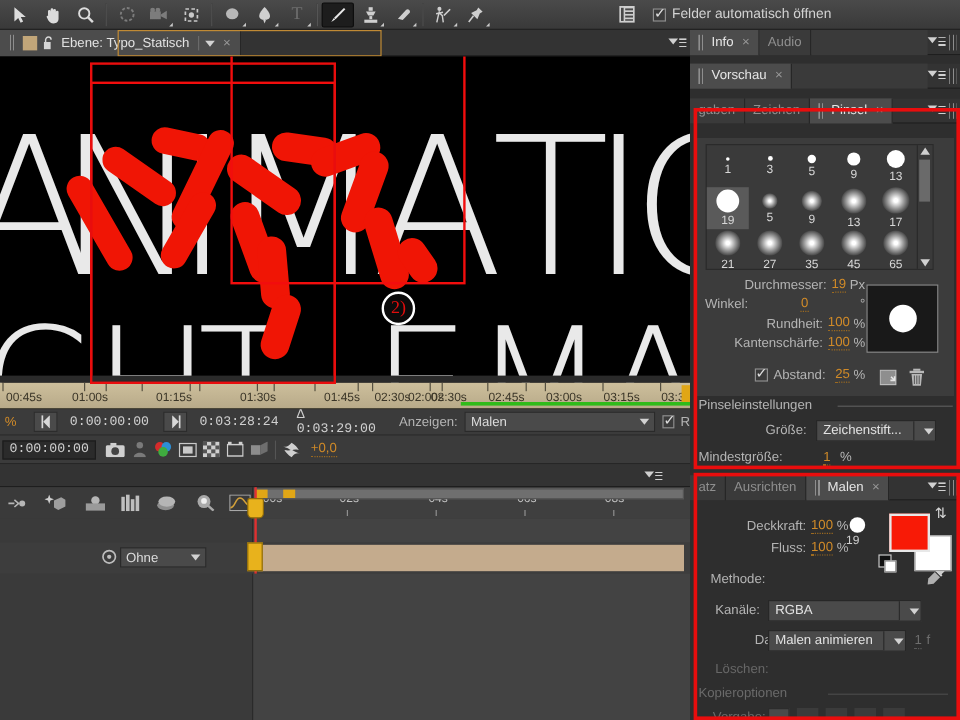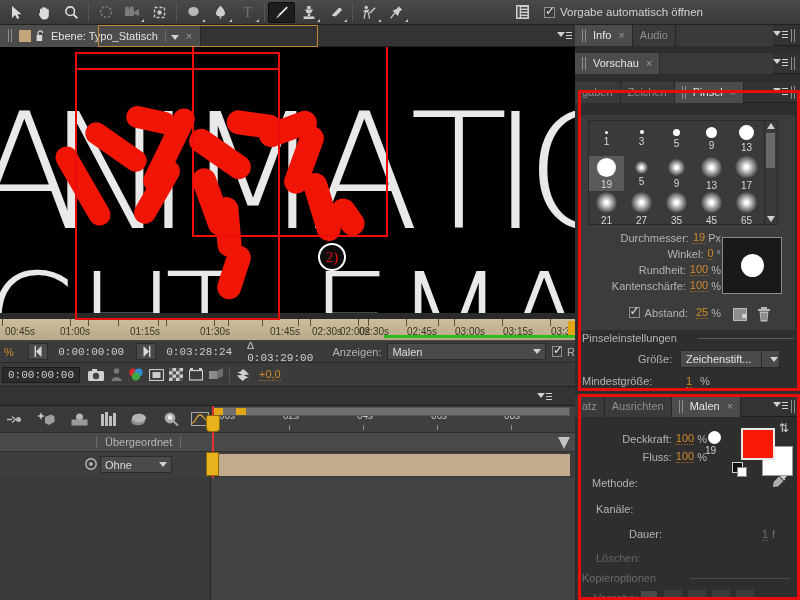--- a/index.html
+++ b/index.html
@@ -267,21 +267,21 @@
           <rect x="0" y="0" width="13" height="14" fill="#cfcfcf"></rect>
           <rect x="1.5" y="1.5" width="2.2" height="11" fill="#4a4a4a"></rect>
           <rect x="5" y="2" width="6.5" height="1.6" fill="#4a4a4a"></rect>
           <rect x="5" y="5" width="6.5" height="1.6" fill="#4a4a4a"></rect>
           <rect x="5" y="8" width="6.5" height="1.6" fill="#4a4a4a"></rect>
           <rect x="5" y="11" width="6.5" height="1.3" fill="#4a4a4a"></rect>
         </svg>
     </div>
     <div style="width:8px"></div>
     <span class="chk on"></span>
-    <span class="lbl" style="color:#d2d2d2;font-size:11.5px">Vorgabe automatisch öffnen</span>
+    <span class="lbl" style="color:#d2d2d2;font-size:11.5px">Felder automatisch öffnen</span>
   </div>
 
   <div id="tabbar" class="abs">
     <div class="ptab active">
       <span class="tabgrip"></span>
       <span style="width:12px;height:12px;background:#c2a679;display:inline-block;margin-right:5px"></span>
       <svg width="9" height="12" viewBox="0 0 9 12" style="margin-right:6px">
           <path d="M2 5 V3.2 A2.3 2.3 0 016.6 3.2" fill="none" stroke="#d6d6d6" stroke-width="1.2"></path>
           <rect x="0.6" y="5" width="5.6" height="6" fill="#d6d6d6"></rect>
         </svg>
@@ -535,28 +535,20 @@
         <div class="tk" style="left:78px"></div>
       <div class="tk" style="left:152px"></div>
         <div class="tk" style="left:226px"></div>
       <div class="tk" style="left:300px"></div>
     </div>
     <div id="workbar">
       <div class="wbcap" style="left:0"></div>
       <div class="wbcap" style="left:23px"></div>
     </div>
 
-    <div id="chead">
-      <div style="position:absolute;left:96px;top:3px;border-left:1px solid #6a6a6a;border-right:1px solid #6a6a6a;padding:0 8px;color:#b6b6b6;font-size:11px;">Übergeordnet</div>
-      <div style="position:absolute;right:4px;top:3px;width:14px;height:14px;">
-        <svg width="14" height="14" viewBox="0 0 14 14">
-            <path d="M1 1 H13 L7 13 Z" fill="#c4c4c4"></path>
-          </svg>
-      </div>
-    </div>
 
     <div id="layerrow">
       <div style="position:absolute;left:84px;top:5px;width:14px;height:14px">
         <svg width="14" height="14" viewBox="0 0 14 14">
             <circle cx="7" cy="7" r="5.2" fill="none" stroke="#bdbdbd" stroke-width="1.4"></circle>
             <circle cx="7" cy="7" r="1.8" fill="#bdbdbd"></circle>
           </svg>
       </div>
       <div style="position:absolute;left:100px;top:4px;width:72px;height:17px" class="ddl">
         <span>Ohne</span>
@@ -690,21 +682,21 @@
       <div class="sarr dn"></div>
     </div>
   </div>
   <div id="bthumb"></div>
 
   <div class="prop" style="left:580px;top:231px;">
     <span class="lbl">Durchmesser:</span>
     <span class="val dotted">19</span>
     <span class="lbl" style="margin-left:3px">Px</span>
   </div>
-  <div class="prop" style="left:580px;top:247px;">
+  <div class="prop" style="left:580px;top:247px;gap:40px;">
     <span class="lbl">Winkel:</span>
     <span class="val dotted">0</span>
     <span class="lbl" style="margin-left:3px">°</span>
   </div>
   <div class="prop" style="left:580px;top:263px;">
     <span class="lbl">Rundheit:</span>
     <span class="val dotted">100</span>
     <span class="lbl" style="margin-left:3px">%</span>
   </div>
   <div class="prop" style="left:580px;top:279px;">
@@ -792,22 +784,34 @@
 
   <div style="position:absolute;left:592px;top:477px;" class="lbl">Methode:</div>
   <div style="position:absolute;left:772px;top:472px;width:16px;height:18px">
     <svg width="16" height="18" viewBox="0 0 16 18">
         <path d="M14.6 1.4 a2.2 2.2 0 00-3.2 0 L9.4 3.4 8.6 2.6 7.4 3.8 12.2 8.6 13.4 7.4 12.6 6.6 14.6 4.6 a2.2 2.2 0 000-3.2 Z" fill="#cfcfcf"></path>
         <path d="M7 4.6 L1.6 10 1 15 6 14.4 11.4 9 Z" fill="#b0b0b0"></path>
       </svg>
   </div>
 
   <div style="position:absolute;left:596px;top:503px;" class="lbl">Kanäle:</div>
+  <div class="sel2" style="position:absolute;left:640px;top:500px;width:128px;">
+    <span>RGBA</span>
+    <span class="caret">
+        <span class="ddarrow"></span>
+      </span>
+  </div>
 
   <div style="position:absolute;left:605px;top:528px;margin-left:24px;" class="lbl">Dauer:</div>
+  <div class="sel2" style="position:absolute;left:640px;top:525px;width:115px;">
+    <span>Malen animieren</span>
+    <span class="caret">
+        <span class="ddarrow"></span>
+      </span>
+  </div>
   <div style="position:absolute;left:762px;top:528px;color:#6e6e6e;font-size:11px;border-bottom:1px dotted #5a5a5a">1</div>
   <div style="position:absolute;left:772px;top:528px;color:#6e6e6e;font-size:11px">f</div>
 
   <div style="position:absolute;left:596px;top:552px;color:#676767">Löschen:</div>
 
   <div style="position:absolute;left:582px;top:572px;color:#6a6a6a;font-size:11px">Kopieroptionen</div>
   <div style="position:absolute;left:690px;top:578px;width:100px;height:1px;background:#4a4a4a"></div>
   <div style="position:absolute;left:594px;top:592px;color:#6a6a6a;font-size:11px">Vorgabe:</div>
   <div style="position:absolute;left:640px;top:590px;display:flex;gap:6px">
     <div style="width:18px;height:12px;background:#4a4a4a;border:1px solid #2c2c2c"></div>

